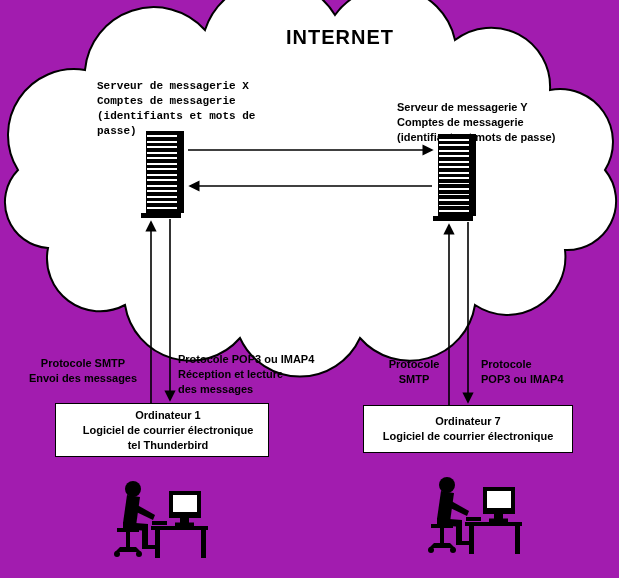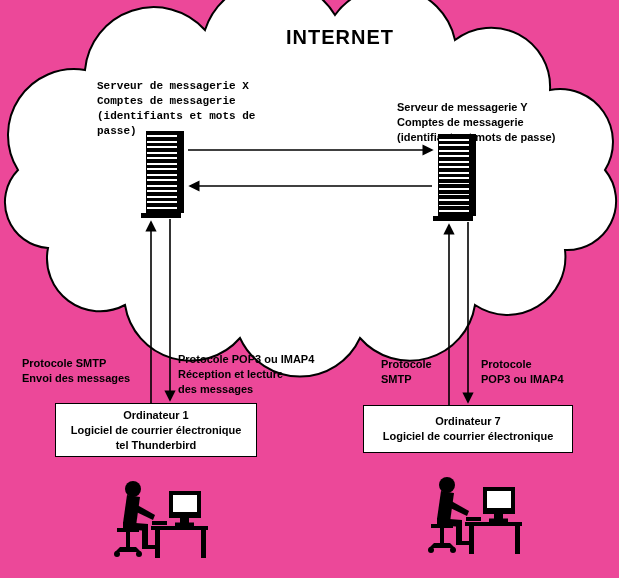--- a/index.html
+++ b/index.html
@@ -1,18 +1,18 @@
 <!DOCTYPE html>
 <html><head>
 <meta charset="utf-8">
 <style>
   html,body { margin:0; padding:0; background:#ffffff; }
   .stage {
     position:relative; width:619px; height:578px; margin:0 auto;
-    background:#ec4899; overflow:hidden;
+    background:#a21caf; overflow:hidden;
     font-family:"Liberation Sans", sans-serif; color:#000;
   }
   .layer { position:absolute; left:0; top:0; }
   .cloud { fill:#ffffff; stroke:#000000; stroke-width:2; }
   .arrow { stroke:#000000; stroke-width:1.6; }
   .label {
     position:absolute; font:700 11px "Liberation Sans", sans-serif;
     line-height:15px; white-space:pre-line; color:#000;
   }
   .internet {
@@ -22,21 +22,21 @@
     position:absolute; width:30px; height:80px;
     background:repeating-linear-gradient(#000 0 3.5px, #fff 3.5px 5.5px);
     border:1px solid #000; border-right:7px solid #000;
   }
   .server-base { position:absolute; width:40px; height:5px; background:#000; }
   .compbox {
     position:absolute; border:1px solid #000; background:#fff;
     display:flex; align-items:center; justify-content:center; text-align:center;
   }
   .compbox .label { position:static; }
-  .ctr { text-align:left; }
+  .ctr { text-align:center; }
 </style>
 </head>
 <body>
 
 <div class="stage">
 
   <svg class="layer" width="619" height="578" viewBox="0 0 619 578">
     <defs>
       <marker id="ah" viewBox="0 0 10 10" refX="8.5" refY="5" markerWidth="7" markerHeight="7" orient="auto">
         <path d="M0 0 L10 5 L0 10 z" fill="#000"></path>
@@ -110,21 +110,21 @@
   <div class="label ctr" style="left:22px; top:356px; width:122px;">Protocole SMTP
 Envoi des messages</div>
   <div class="label" style="left:178px; top:352px; width:160px;">Protocole POP3 ou IMAP4
 Réception et lecture
 des messages</div>
   <div class="label ctr" style="left:381px; top:357px; width:66px;">Protocole
 SMTP</div>
   <div class="label" style="left:481px; top:357px; width:105px;">Protocole
 POP3 ou IMAP4</div>
 
-  <div class="compbox" style="left:55px; top:403px; width:200px; height:52px;">
+  <div class="compbox" style="left:55px; top:403px; width:200px; height:52px;padding-left:12px;">
     <div class="label">Ordinateur 1
 Logiciel de courrier électronique
 tel Thunderbird</div>
   </div>
   <div class="compbox" style="left:363px; top:405px; width:208px; height:46px;">
     <div class="label">Ordinateur 7
 Logiciel de courrier électronique</div>
   </div>
 
 </div>

